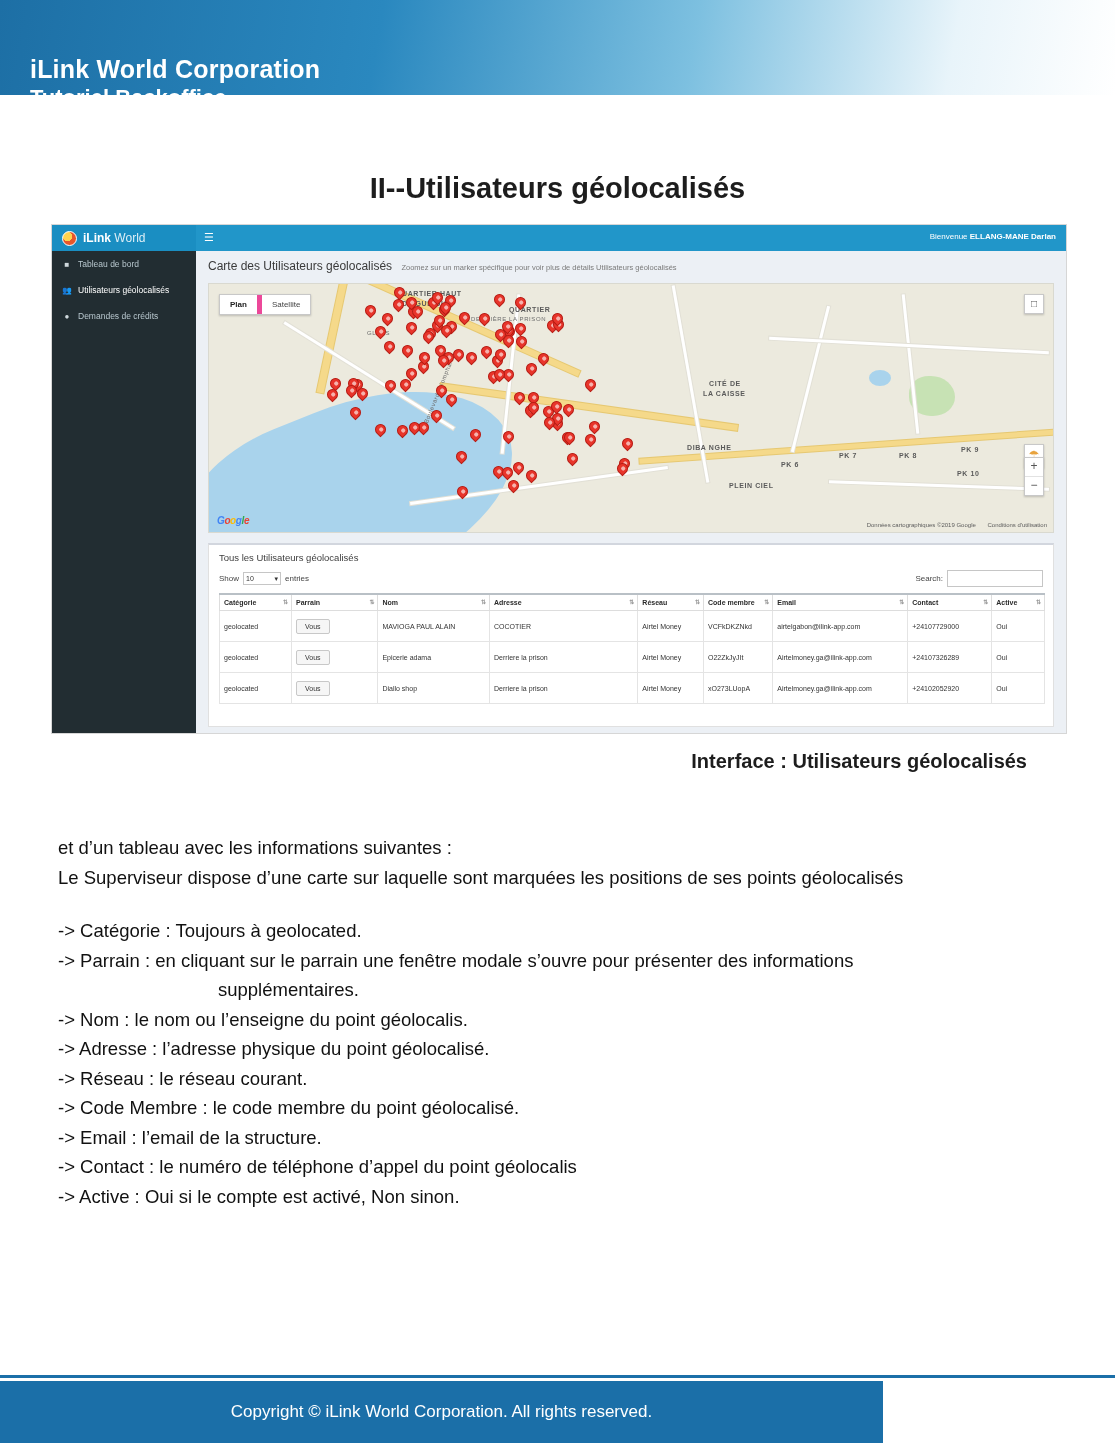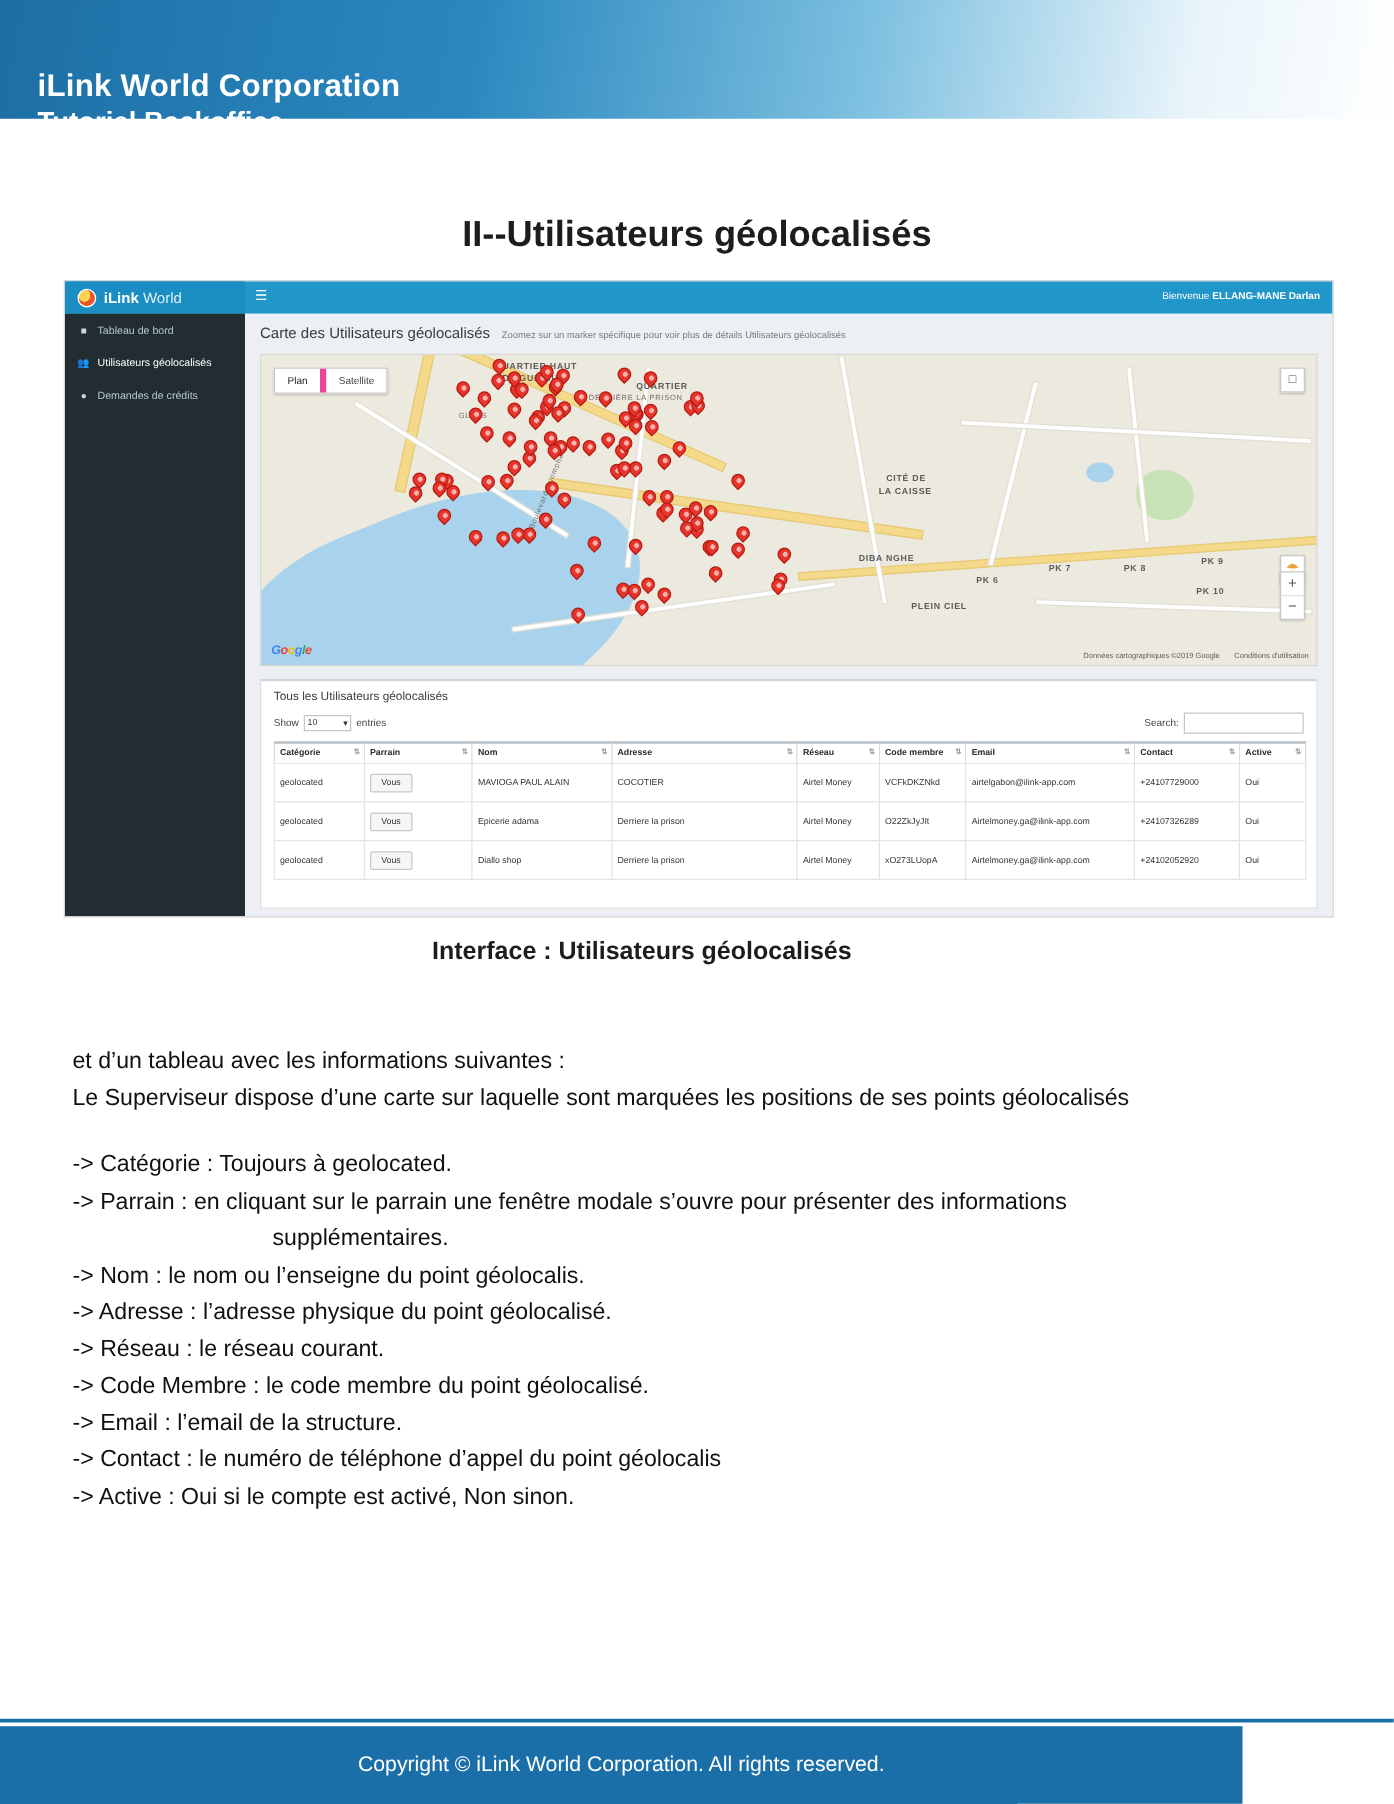--- a/index.html
+++ b/index.html
@@ -206,21 +206,21 @@
     display: flex;
     align-items: stretch;
     box-shadow: 0 1px 2px rgba(0,0,0,.2);
     font-size: 8px;
   }
   .map-typectl div {
     display: flex; align-items: center;
     padding: 0 10px;
     color: #444;
   }
-  .map-typectl div.sel { font-weight: normal; color: #222; text-align: center; }
+  .map-typectl div.sel { font-weight: bold; color: #222; text-align: center; }
   .map-typectl div + div { border-left: 5px solid #ec4899; }
   .map-fs {
     position: absolute; right: 9px; top: 10px;
     width: 18px; height: 18px;
     background: #fff;
     border: 1px solid #c8c8c8;
     box-shadow: 0 1px 2px rgba(0,0,0,.2);
     color: #555;
     font-size: 10px;
     line-height: 17px;
@@ -345,21 +345,21 @@
     padding: 3px 8px;
     font-size: 7px;
     color: #333;
     border-radius: 2px;
   }
 
   
   .shot-caption {
     position: absolute;
     top: 750px; left: 0; width: 1027px;
-    text-align: center;
+    text-align: right;
     font-size: 20px;
     font-weight: bold;
     color: #1d1d1d;
   }
 
   
   .body-copy {
     position: absolute;
     left: 58px;
     top: 833px;
@@ -369,21 +369,21 @@
     color: #111;
   }
   .body-copy p { margin: 0; }
   .body-copy .indent { padding-left: 160px; }
   .body-copy .gap { height: 24px; }
 
   
   .doc-footer {
     position: absolute;
     left: 0; bottom: 0;
-    width: 994px;
+    width: 883px;
     height: 62px;
     background: #1b6fa8;
     color: #fff;
     font-size: 17px;
     display: flex;
     align-items: center;
     justify-content: center;
   }
   .footer-rule {
     position: absolute;

